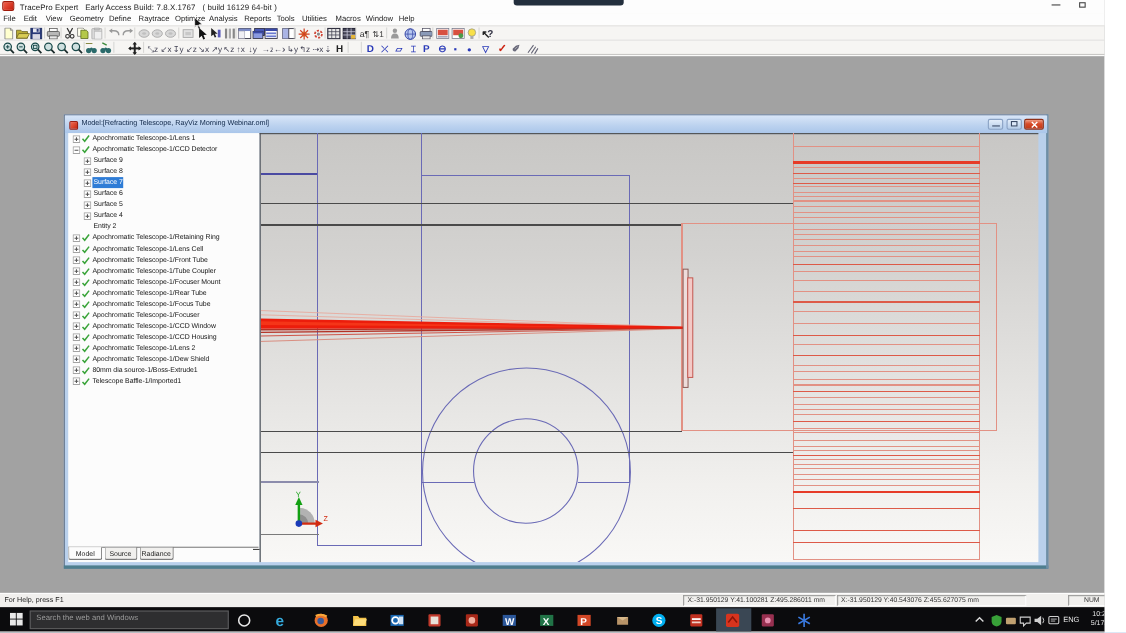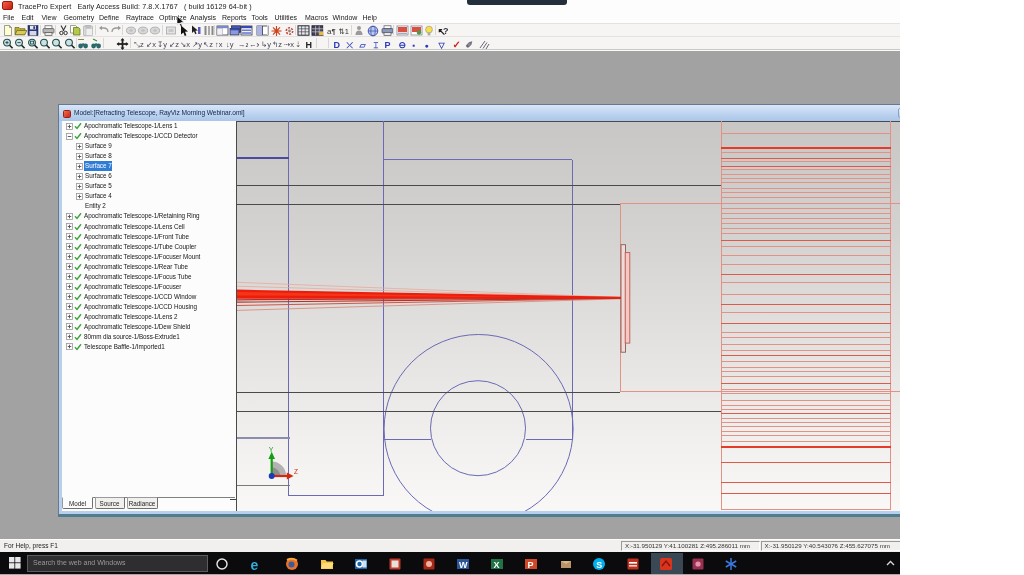--- a/index.html
+++ b/index.html
@@ -1,16 +1,16 @@
 <!DOCTYPE html>
 <html><head><meta charset="utf-8"><title>TracePro</title>
 <style>
 *{margin:0;padding:0;box-sizing:border-box;}
 body{font-family:"Liberation Sans",sans-serif;}
-#screen{position:relative;width:900px;height:575px;overflow:hidden;background:#a2a2a2;}
+#screen{position:relative;width:1004px;height:575px;overflow:hidden;background:#a2a2a2;}
 .abs{position:absolute;}
 .menu-item{position:absolute;top:0;font-size:7px;color:#1a1a1a;line-height:11px;}
 .trow{position:absolute;left:0;height:10px;font-size:6.3px;letter-spacing:-0.04px;color:#151515;white-space:nowrap;}
 </style></head><body>
 <div id="screen">
 <div class="abs" style="left:0;top:0;width:1024px;height:51px;background:#f6f5f3;"></div>
 <div class="abs" style="left:0;top:0;width:1024px;height:12px;background:#fdfdfd;"></div>
 <div class="abs" style="left:2px;top:1px;width:11px;height:9px;background:linear-gradient(135deg,#f4604a,#c41e0e);border-radius:2px;border:1px solid #a01808;"></div>
 <div class="abs" style="left:18px;top:1.5px;font-size:7.2px;color:#222;letter-spacing:.08px;">TracePro Expert&nbsp;&nbsp;&nbsp;Early Access Build: 7.8.X.1767&nbsp;&nbsp;&nbsp;( build 16129 64-bit )</div>
 <div class="abs" style="left:467px;top:0;width:100px;height:4.5px;background:#232f3d;border-radius:0 0 3px 3px;"></div>

